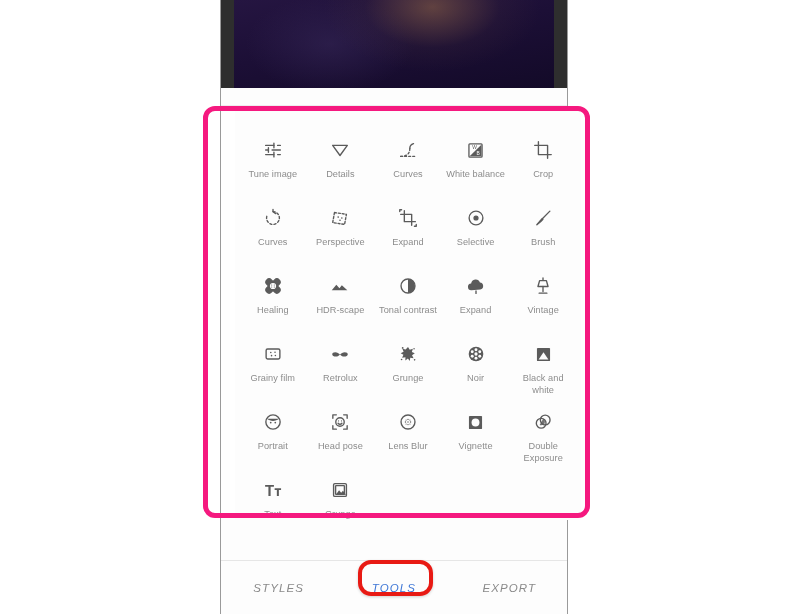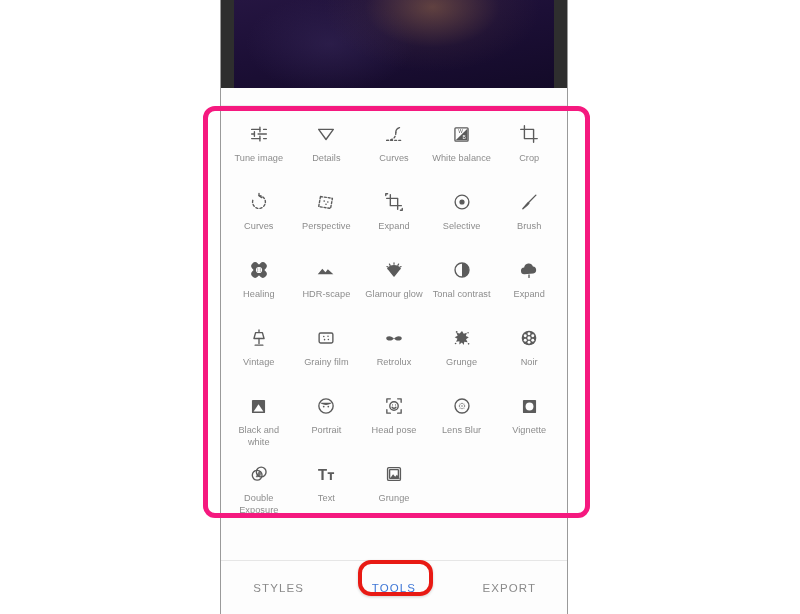--- a/index.html
+++ b/index.html
@@ -37,24 +37,24 @@
       linear-gradient(170deg, #251541 0%, #1c0f36 45%, #130a28 100%);
   }
   .preview-gap {
     position: absolute; left: 0; top: 88px;
     width: 100%; height: 18px; background: #fdfdfd;
     border-bottom: 1px solid #ededed;
   }
 
   
   .tools-panel {
-    position: absolute; left: 0; top: 106px;
+    position: absolute; left: 14px; top: 106px;
     width: 100%; height: 414px;
     background: #fdfdfd;
-    padding: 6px 4px 0 4px;
+    padding: 22px 4px 0 4px;
   }
   .tools-grid {
     display: grid;
     grid-template-columns: repeat(5, 1fr);
     row-gap: 0px;
   }
   .tool {
     display: flex; flex-direction: column;
     align-items: center; justify-content: flex-start;
     height: 68px; padding-top: 9px;
@@ -81,21 +81,21 @@
     position: absolute; left: 0; top: 520px;
     width: 100%; height: 40px; background: #fdfdfd;
   }
 
   
   .tabbar {
     position: absolute; left: 0; bottom: 0;
     width: 100%; height: 54px;
     background: #fdfdfd;
     border-top: 1px solid #e6e6e6;
-    display: flex; align-items: center;
+    display: flex; align-items: center; font-style: italic;
   }
   .tab {
     flex: 1 1 0;
     text-align: center;
     font-size: 11.5px;
     letter-spacing: 1.1px;
     color: #8a8a8a;
     cursor: pointer;
     user-select: none;
   }
@@ -265,32 +265,20 @@
             </span>
             <span class="lbl">Healing</span>
           </div>
           <div class="tool">
             <span class="glyph">
               <svg viewBox="0 0 24 24" width="22" height="22">
       <path d="M3 16.5l5-6 3.4 4 2.6-3.2 6 5.2z" fill="currentColor"></path>
               </svg>
             </span>
             <span class="lbl">HDR-scape</span>
-          </div>
-          <div class="tool">
-            <span class="glyph">
-              <svg viewBox="0 0 24 24" width="22" height="22">
-      <g stroke="currentColor" fill="none" stroke-width="1.5" stroke-linecap="round" stroke-linejoin="round">
-                  <path d="M5.5 10.5h13L12 18.5z" fill="currentColor"></path>
-      <path d="M5.5 10.5c1.3-2 3.8-3.2 6.5-3.2s5.2 1.2 6.5 3.2" fill="currentColor"></path>
-      <path d="M12 4.2v1.6M7 5.6l.8 1.4M17 5.6l-.8 1.4M4.3 8.2l1.4.7M19.7 8.2l-1.4.7" stroke-width="1.3"></path>
-                </g>
-              </svg>
-            </span>
-            <span class="lbl">Glamour glow</span>
           </div>
           <div class="tool">
             <span class="glyph">
               <svg viewBox="0 0 24 24" width="22" height="22">
       <g>
                   <circle cx="12" cy="12" r="7.6" stroke="currentColor" fill="none" stroke-width="1.5" stroke-linecap="round" stroke-linejoin="round"></circle>
       <path d="M12 4.4a7.6 7.6 0 0 1 0 15.2z" fill="currentColor"></path>
                 </g>
               </svg>
             </span>

